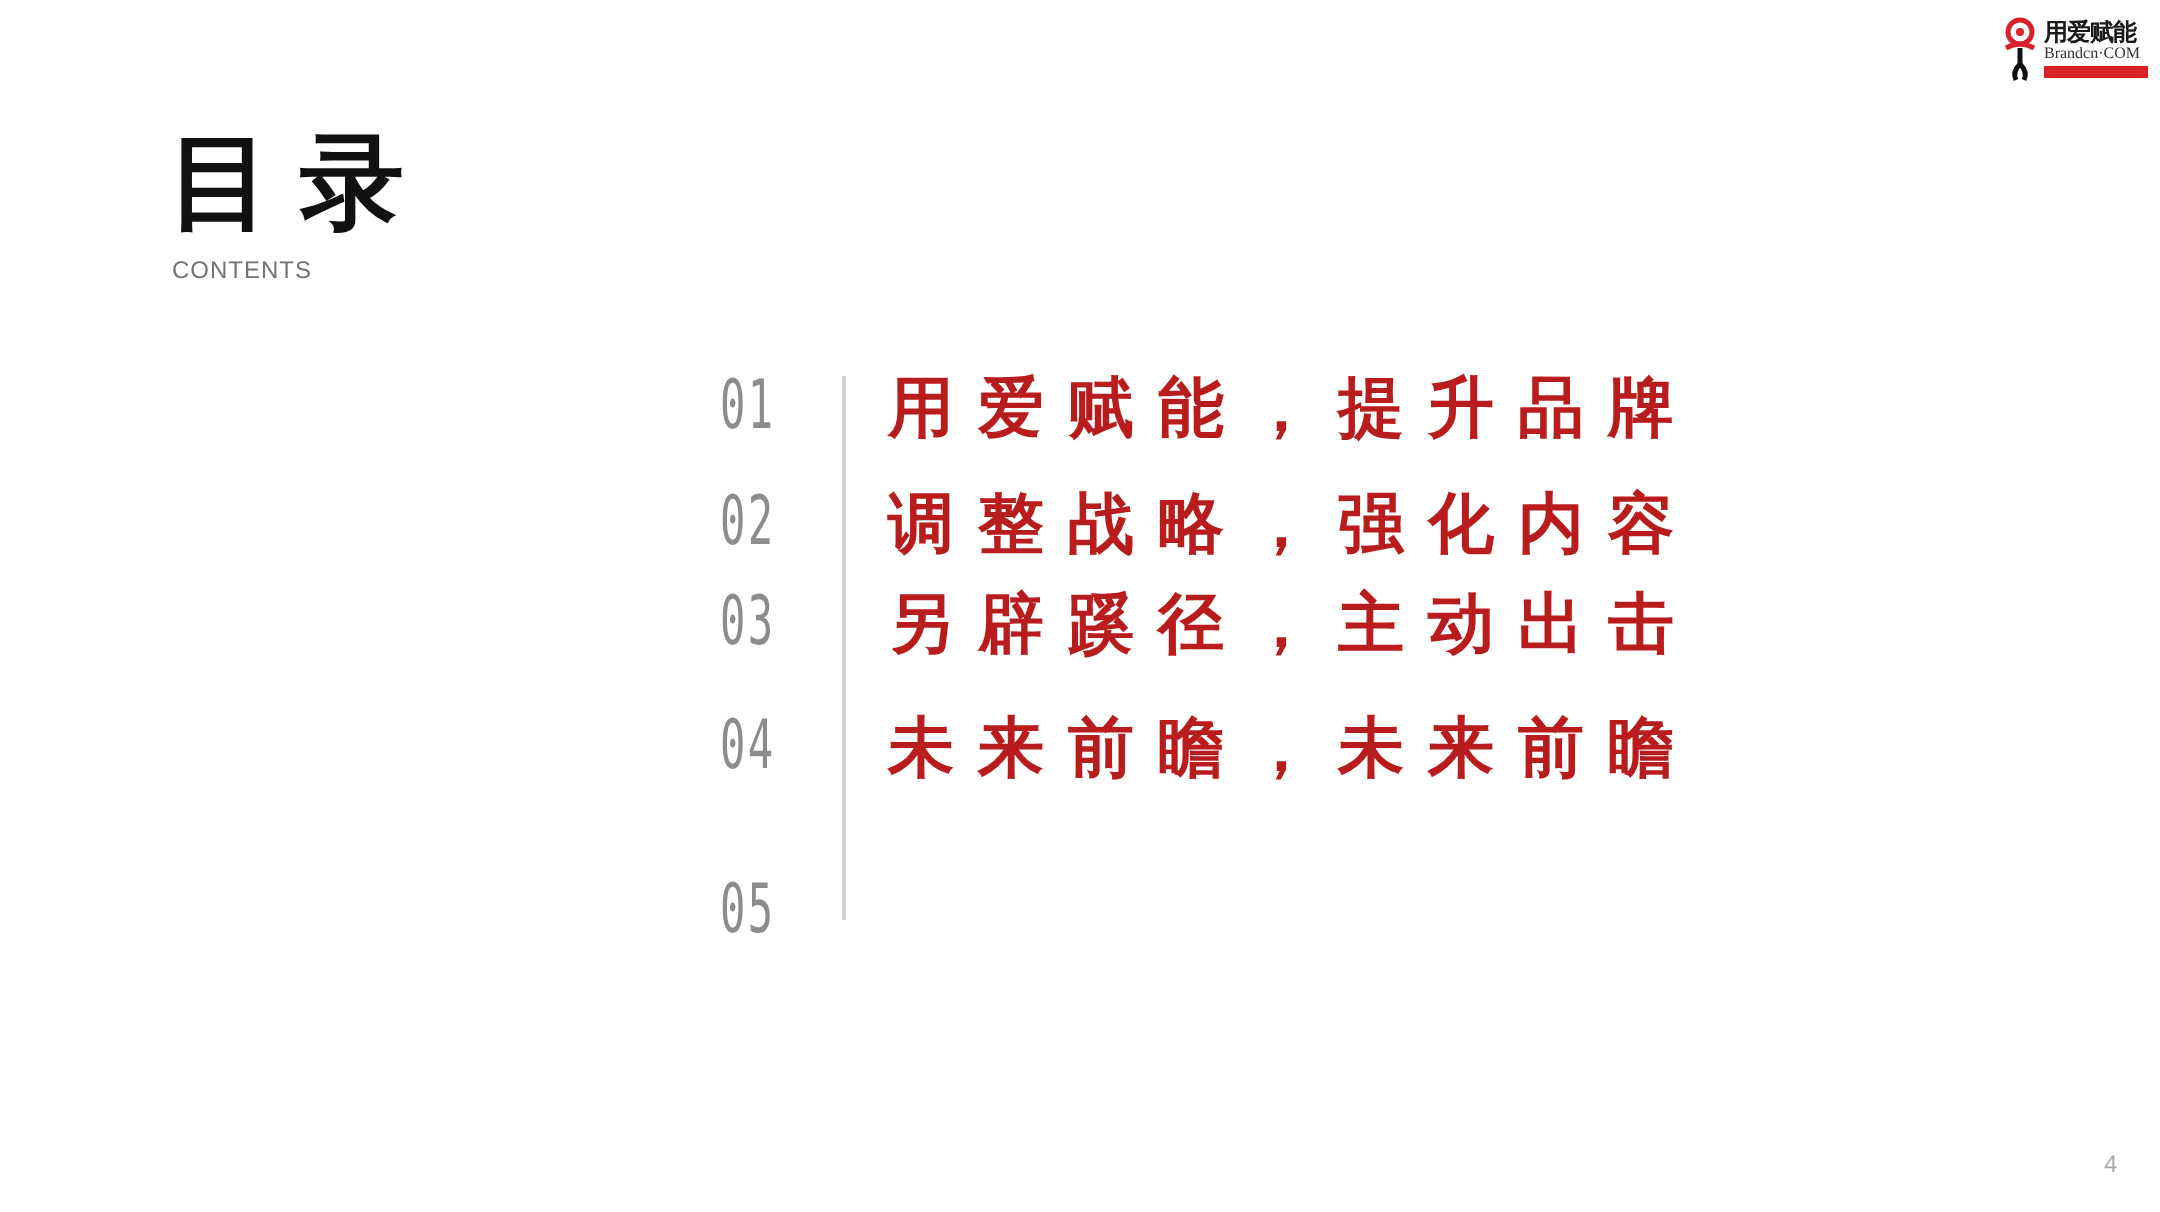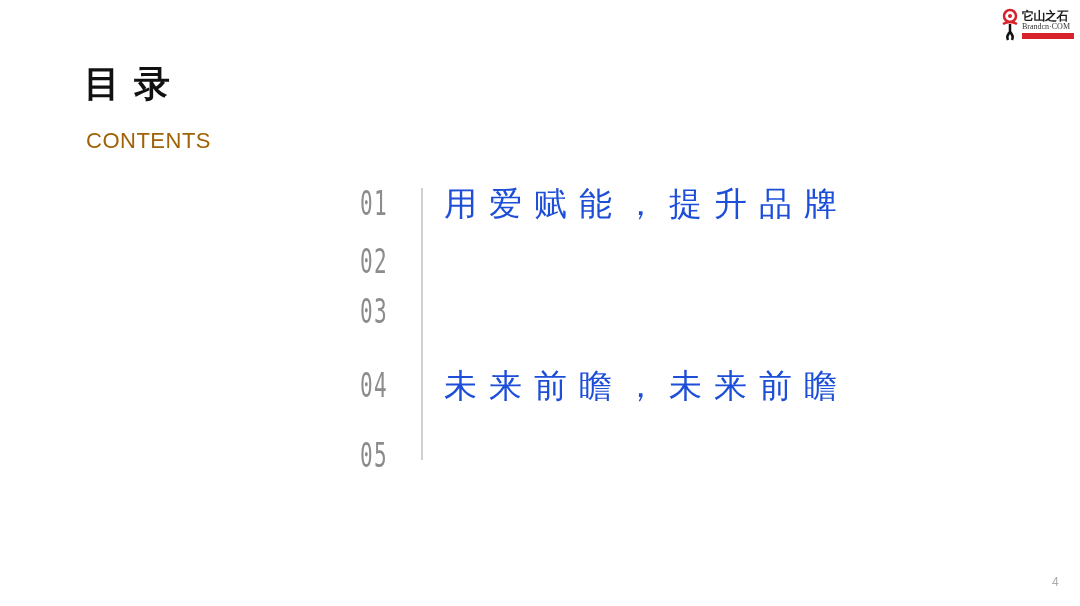--- a/index.html
+++ b/index.html
@@ -6,71 +6,73 @@
   body {
     width: 1080px; height: 606px; background: #ffffff; position: relative; overflow: hidden;
     font-family: "DejaVu Sans", sans-serif;
   }
   .logo { position: absolute; left: 998px; top: 6px; width: 80px; height: 36px; }
   .logo .mark { position: absolute; left: 2px; top: 2px; width: 20px; height: 34px; }
   .logo .cn { position: absolute; left: 24px; top: 2px; font-size: 12px; font-weight: bold; color: #1a1a1a; letter-spacing: -0.5px; white-space: nowrap; }
   .logo .en { position: absolute; left: 24px; top: 16px; font-family: "Liberation Serif", serif; font-size: 8px; color: #333; white-space: nowrap; text-align: right; }
   .logo .bar { position: absolute; left: 24px; top: 27px; width: 52px; height: 6px; background: #d8222a; }
 
-  .title { position: absolute; left: 84px; top: 66px; font-size: 36px; font-weight: bold; color: #111; letter-spacing: 14px; line-height: 1; }
-  .subtitle { position: absolute; left: 86px; top: 128px; font-family: "Liberation Sans", sans-serif; font-size: 22px; color: #a16207; letter-spacing: 0.5px; }
+  .title { position: absolute; left: 84px; top: 66px; font-size: 52px; font-weight: bold; color: #111; letter-spacing: 14px; line-height: 1; }
+  .subtitle { position: absolute; left: 86px; top: 128px; font-family: "Liberation Sans", sans-serif; font-size: 12px; color: #737373; letter-spacing: 0.5px; }
 
   .divider { position: absolute; left: 421px; top: 188px; width: 2px; height: 272px; background: #d0d0d0; }
 
   .toc { position: absolute; left: 360px; top: 182px; }
   .toc-item { position: absolute; left: 0; height: 50px; width: 500px; }
   .toc-num {
     position: absolute; left: 0; top: 4px; width: 40px;
     font-family: "DejaVu Sans Mono", monospace; font-size: 34px; color: #8c8c8c;
     transform: scaleX(0.62); transform-origin: left center; letter-spacing: 2px; line-height: 1;
   }
   .toc-text {
-    position: absolute; left: 84px; top: 0; font-size: 33px; font-weight: normal; color: #1d4ed8;
+    position: absolute; left: 84px; top: 0; font-size: 33px; font-weight: bold; color: #b91c1c;
     letter-spacing: 12px; line-height: 44px; white-space: nowrap;
   }
   .page-num { position: absolute; left: 1052px; top: 575px; font-family: "Liberation Sans", sans-serif; font-size: 12px; color: #aaaaaa; }
 </style>
 </head>
 <body>
 
 <div class="logo">
   <svg class="mark" viewBox="0 0 20 34">
     <circle cx="10" cy="8" r="6" fill="none" stroke="#d8222a" stroke-width="2.5"></circle>
     <circle cx="10" cy="8" r="2" fill="#d8222a"></circle>
     <path d="M3 16 Q10 12 17 16" stroke="#d8222a" stroke-width="2.5" fill="none"></path>
     <path d="M10 16 L10 24 Q6 28 8 32" stroke="#111" stroke-width="2.5" fill="none"></path>
     <path d="M10 24 Q14 28 12 32" stroke="#111" stroke-width="2.5" fill="none"></path>
   </svg>
-  <div class="cn">它山之石</div>
+  <div class="cn">用爱赋能</div>
   <div class="en">Brandcn·COM</div>
   <div class="bar"></div>
 </div>
 
 <div class="title">目录</div>
 <div class="subtitle">CONTENTS</div>
 
 <div class="divider"></div>
 
 <div class="toc">
   <div class="toc-item" style="top:0px">
     <span class="toc-num">01</span>
     <span class="toc-text">用爱赋能，提升品牌</span>
   </div>
   <div class="toc-item" style="top:58px">
     <span class="toc-num">02</span>
+    <span class="toc-text">调整战略，强化内容</span>
   </div>
   <div class="toc-item" style="top:108px">
     <span class="toc-num">03</span>
+    <span class="toc-text">另辟蹊径，主动出击</span>
   </div>
-  <div class="toc-item" style="top:182px">
+  <div class="toc-item" style="top:170px">
     <span class="toc-num">04</span>
     <span class="toc-text">未来前瞻，未来前瞻</span>
   </div>
   <div class="toc-item" style="top:252px">
     <span class="toc-num">05</span>
   </div>
 </div>
 
 <div class="page-num">4</div>
 

